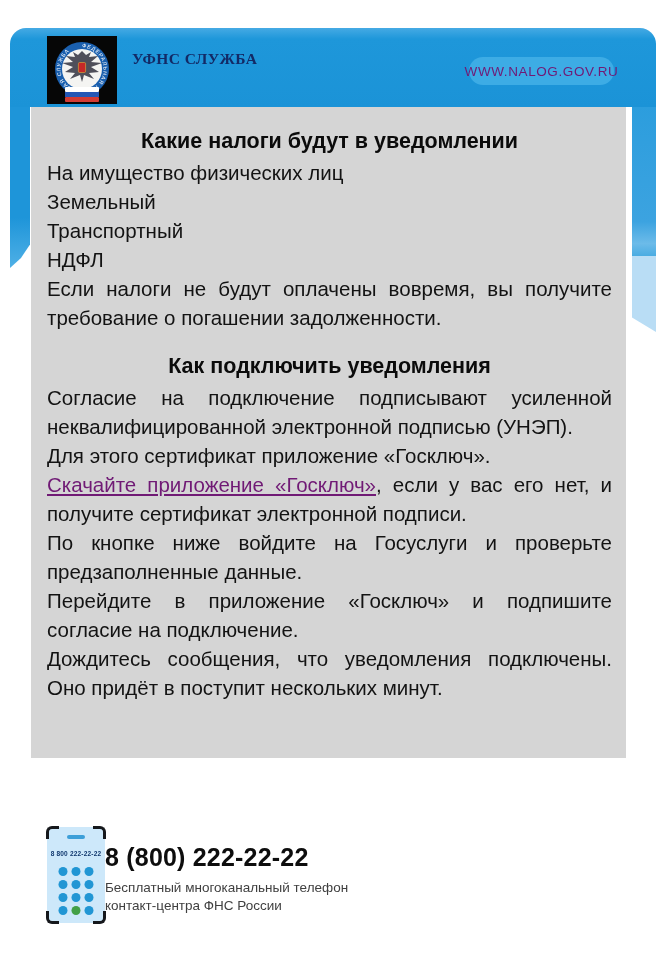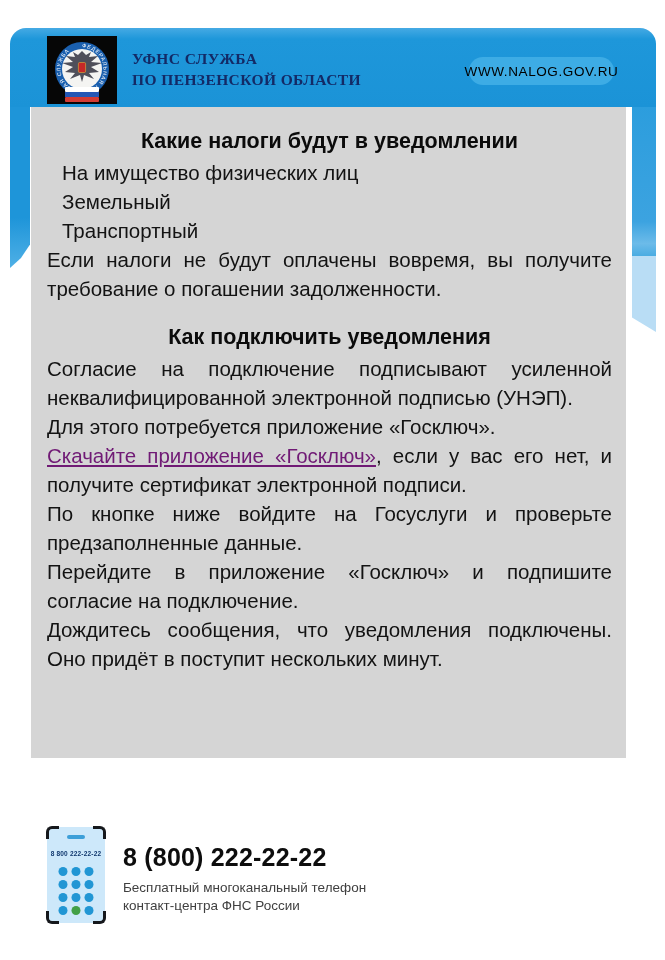--- a/index.html
+++ b/index.html
@@ -31,34 +31,34 @@
     position:absolute;left:37px;top:8px;width:70px;height:68px;background:#060606;
   }
   .org-name{
     position:absolute;left:122px;top:20px;
     font-family:"Liberation Serif", serif;font-weight:bold;
     font-size:15.5px;line-height:21px;letter-spacing:.4px;color:#132a66;
   }
   .site-button{
     position:absolute;right:42px;top:29px;width:145px;height:28px;
     background:#3dace5;border-radius:14px;border:none;
-    color:#000000;font-family:"Liberation Sans", sans-serif;font-size:13.5px;letter-spacing:.6px;
+    color:#701a75;font-family:"Liberation Sans", sans-serif;font-size:13.5px;letter-spacing:.6px;
     display:flex;align-items:center;justify-content:center;cursor:pointer;
   }
   
   .card{
     position:absolute;left:31px;top:107px;width:595px;height:651px;z-index:2;
     background:#d5d5d5;box-sizing:border-box;padding:16px 14px 0 16px;
   }
   .section-title{
     font-size:21.5px;font-weight:bold;text-align:center;color:#0b0b0b;
     margin:4px 0 3px 0;line-height:28px;
   }
   .section-title.second{margin-top:20px;}
-  .body-line{font-size:20.5px;line-height:29px;color:#131313;margin-left:15px;}
+  .body-line{font-size:20.5px;line-height:29px;color:#131313;}
   .card p{margin:0;font-size:20.5px;line-height:29px;color:#131313;text-align:justify;}
   .link{
     color:#701a75;text-decoration:underline;cursor:pointer;
   }
   
   .footer{position:absolute;left:47px;top:827px;display:flex;align-items:flex-start;}
   .phone-icon{
     position:relative;width:58px;height:96px;background:#cde8fa;border-radius:8px;
   }
   .corner{position:absolute;width:10px;height:10px;}
@@ -70,21 +70,21 @@
   .phone-icon-label{
     position:absolute;left:0;right:0;top:23px;text-align:center;
     font-size:6.5px;font-weight:bold;color:#10386e;letter-spacing:.2px;
   }
   .keypad{
     position:absolute;left:50%;top:40px;transform:translateX(-50%);
     display:grid;grid-template-columns:repeat(3,9px);grid-auto-rows:9px;gap:4px;
   }
   .dot{width:9px;height:9px;border-radius:50%;background:#2196d4;}
   .dot.green{background:#43a047;}
-  .footer-text{margin-left:18px;padding-top:16px;}
+  .footer-text{padding-top:16px;}
   .phone-number{font-size:25px;font-weight:800;color:#0d0d0d;letter-spacing:.2px;margin-bottom:7px;}
   .phone-caption{font-size:13.5px;line-height:18px;color:#404040;}
 </style>
 </head>
 <body>
 
 <div class="ribbon-left"></div>
 <div class="ribbon-right-dark"></div>
 <div class="ribbon-right-light"></div>
 
@@ -103,35 +103,35 @@
       <rect x="31.4" y="26.5" width="7.2" height="10" rx="1.2" fill="#c62828" stroke="#e0b23a" stroke-width="0.6"></rect>
       <g>
         <rect x="18" y="51" width="34" height="5" fill="#ffffff" rx="1"></rect>
         <rect x="18" y="56" width="34" height="5" fill="#2457b5"></rect>
         <rect x="18" y="61" width="34" height="5" fill="#d23b33" rx="1"></rect>
       </g>
     </svg>
   </div>
   <div class="org-name">
     <div>УФНС СЛУЖБА</div>
-    <div>ПО ПЕНЗЕНСКОЙ ОБЛАСТИ</div>
   </div>
   <button class="site-button">WWW.NALOG.GOV.RU</button>
 </div>
 
 <div class="card">
   <div class="section-title">Какие налоги будут в уведомлении</div>
   <div class="body-line">На имущество физических лиц</div>
   <div class="body-line">Земельный</div>
   <div class="body-line">Транспортный</div>
+  <div class="body-line">НДФЛ</div>
   <p>Если налоги не будут оплачены вовремя, вы получите требование о погашении задолженности.</p>
 
   <div class="section-title second">Как подключить уведомления</div>
   <p>Согласие на подключение подписывают усиленной неквалифицированной электронной подписью (УНЭП).</p>
-  <p>Для этого потребуется приложение «Госключ».</p>
+  <p>Для этого сертификат приложение «Госключ».</p>
   <p><span class="link">Скачайте приложение «Госключ»</span><span>, если у вас его нет, и получите сертификат электронной подписи.</span></p>
   <p>По кнопке ниже войдите на Госуслуги и проверьте предзаполненные данные.</p>
   <p>Перейдите в приложение «Госключ» и подпишите согласие на подключение.</p>
   <p>Дождитесь сообщения, что уведомления подключены. Оно придёт в поступит нескольких минут.</p>
 </div>
 
 <div class="footer">
   <div class="phone-icon">
     <span class="corner tl"></span>
     <span class="corner tr"></span>

